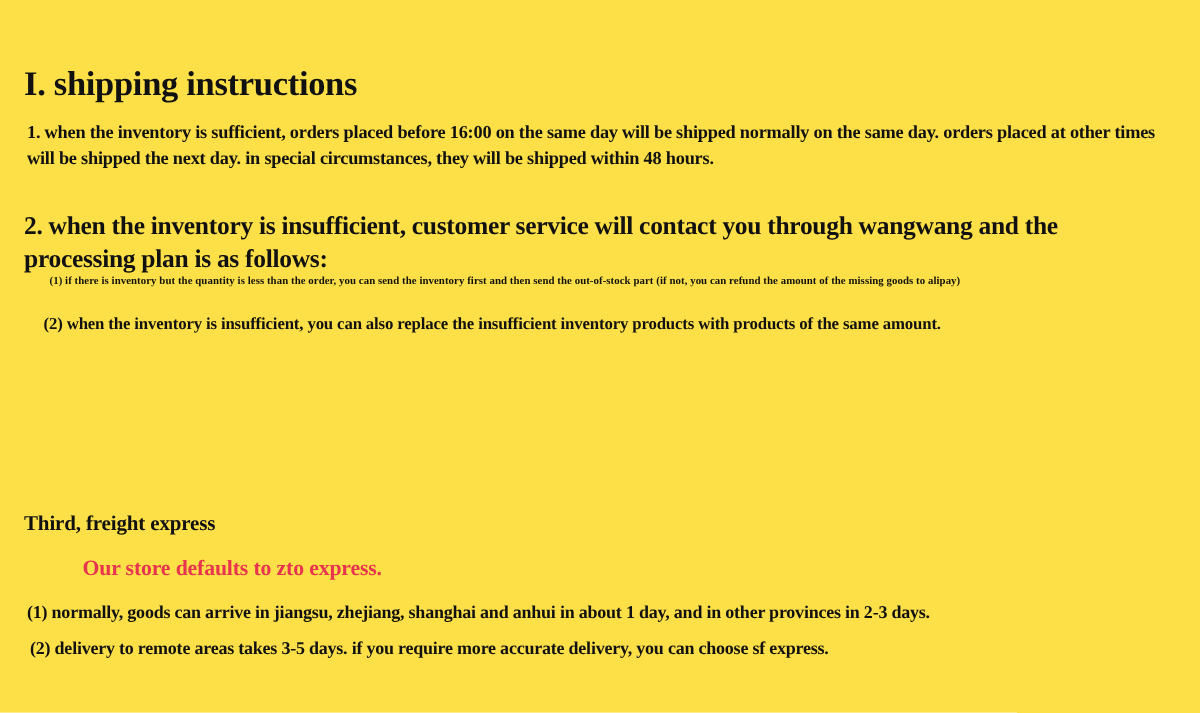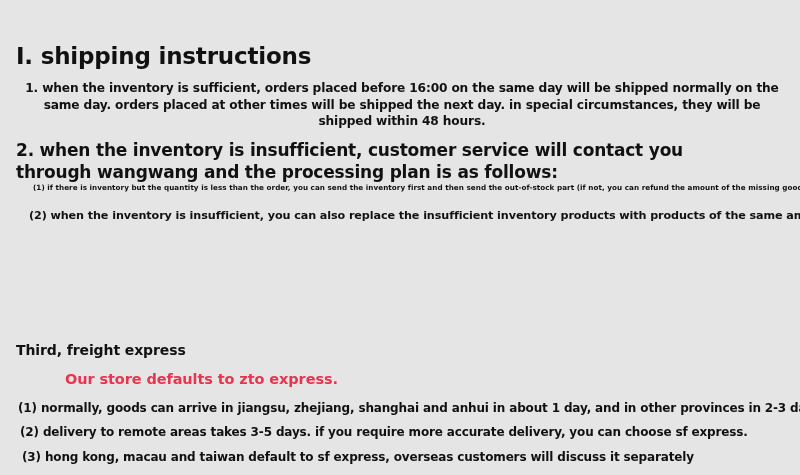--- a/index.html
+++ b/index.html
@@ -13,21 +13,22 @@
     position: relative;
     overflow: hidden;
     font-family: "DejaVu Sans", "Liberation Sans", sans-serif;
     color: #111111;
     -webkit-font-smoothing: antialiased;
   }
 
   .page {
     position: absolute;
     inset: 0;
-    background: #e5e5e5;
+    background: #fde047;
+    font-family: Liberation Serif, serif;
   }
 
   
   .doc-title {
     position: absolute;
     left: 16px;
     top: 28px;
     font-size: 23px;
     font-weight: 700;
     letter-spacing: -0.2px;
@@ -38,21 +39,21 @@
   
   .para-1 {
     position: absolute;
     left: 18px;
     top: 68px;
     width: 768px;
     font-size: 12.2px;
     font-weight: 700;
     line-height: 1.36;
     letter-spacing: -0.15px;
-    text-align: center;
+    text-align: left;
   }
 
   
   .heading-2 {
     position: absolute;
     left: 16px;
     top: 126px;
     width: 740px;
     font-size: 17px;
     font-weight: 700;
@@ -109,21 +110,20 @@
 
   
   .red-line {
     position: absolute;
     left: 55px;
     top: 356px;
     font-size: 14.5px;
     font-weight: 700;
     letter-spacing: -0.1px;
     white-space: nowrap;
-    margin-left: 10px;
   }
 
   
   .note {
     position: absolute;
     font-size: 12px;
     font-weight: 700;
     letter-spacing: -0.15px;
     line-height: 1.3;
     white-space: nowrap;
@@ -149,15 +149,14 @@
 
 
   <h3 class="heading-4">Third, freight express</h3>
 
   <p class="red-line" style="color: rgb(232, 52, 78);">Our store defaults to zto express.</p>
 
   <p class="note note-1">(1) normally, goods can arrive in jiangsu, zhejiang, shanghai and anhui in about 1 day, and in other provinces in 2-3 days.</p>
 
   <p class="note note-2">(2) delivery to remote areas takes 3-5 days. if you require more accurate delivery, you can choose sf express.</p>
 
-  <p class="note note-3">(3) hong kong, macau and taiwan default to sf express, overseas customers will discuss it separately</p>
 
 </div>
 
 </body></html>

